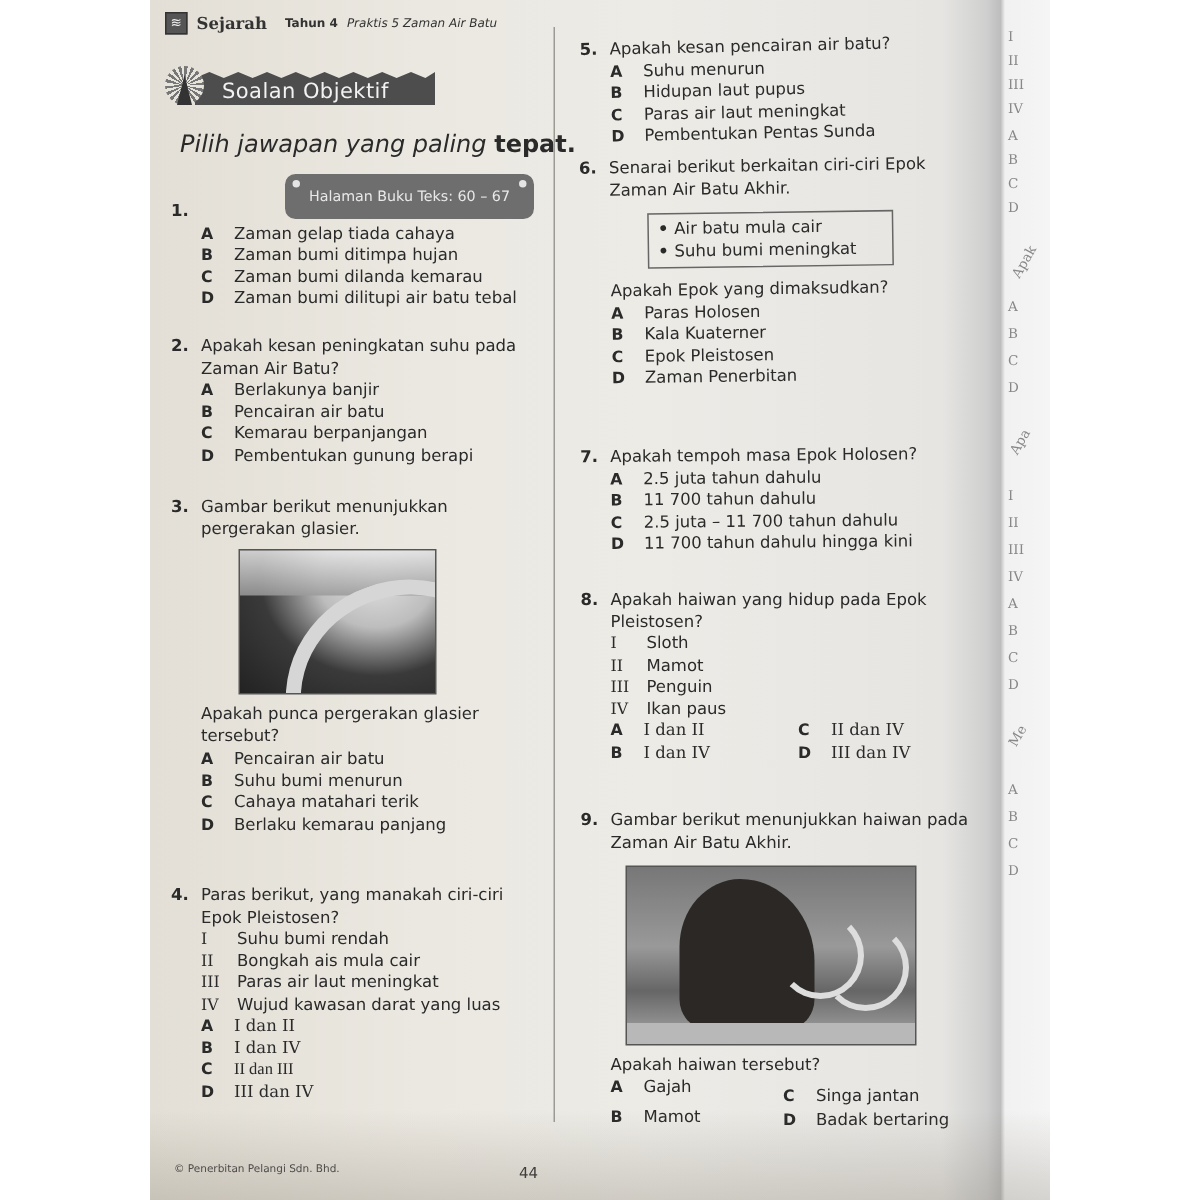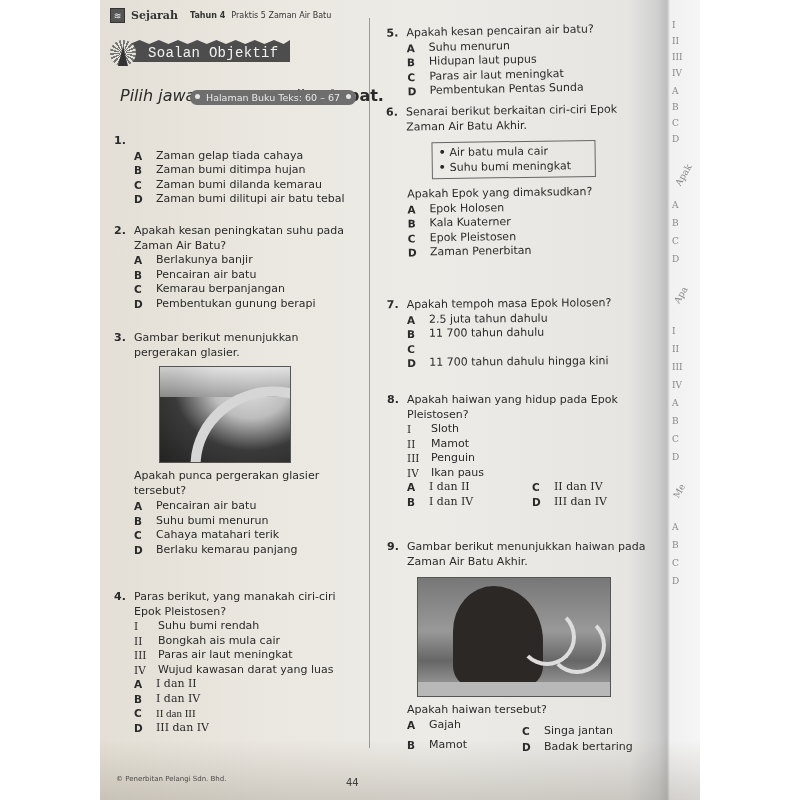--- a/index.html
+++ b/index.html
@@ -22,42 +22,42 @@
   .col-divider {
     position: absolute; left: 269px; top: 18px; width: 1px; height: 730px; background: #9c9a94;
   }
   .hdr { position: absolute; left: 10px; top: 8px; display: flex; align-items: center; gap: 6px; }
   .hdr-logo {
     width: 13px; height: 13px; background: #555; border: 1px solid #333;
     display: inline-flex; align-items: center; justify-content: center; color: #eee; font-size: 9px;
   }
   .hdr-subject { font-family: "DejaVu Serif", serif; font-weight: bold; font-size: 11px; color: #333; }
   .hdr-year { font-size: 8px; font-weight: bold; color: #333; margin-left: 6px; }
-  .hdr-topic { font-size: 8px; color: #333; }
-
-  .banner { position: absolute; left: 10px; top: 40px; height: 30px; display: flex; align-items: flex-start; font-family: Liberation Mono, monospace; }
+  .hdr-topic { font-size: 8px; font-style: italic; color: #333; }
+
+  .banner { position: absolute; left: 10px; top: 40px; height: 30px; display: flex; align-items: flex-end; }
   .banner-icon {
     width: 26px; height: 26px; border-radius: 50%;
     background: repeating-conic-gradient(#777 0deg 10deg, #e7e4dc 10deg 20deg);
     position: relative; z-index: 2;
   }
   .banner-icon::after {
     content: ""; position: absolute; left: 8px; top: 6px; width: 0; height: 0;
     border-left: 5px solid transparent; border-right: 5px solid transparent; border-bottom: 20px solid #333;
   }
   .banner-bar {
     margin-left: -6px; height: 22px; width: 160px; background: #4d4d4d; color: #f2f2f2;
     display: flex; align-items: center; padding-left: 18px; font-size: 14px; letter-spacing: 0.3px;
     clip-path: polygon(0 4px, 6% 0, 12% 4px, 18% 0, 24% 4px, 30% 0, 36% 4px, 42% 0, 48% 4px, 54% 0, 60% 4px, 66% 0, 72% 4px, 78% 0, 84% 4px, 90% 0, 96% 4px, 100% 0, 100% 100%, 0 100%);
     padding-top: 3px; box-sizing: border-box;
   }
   .instruction { position: absolute; left: 20px; top: 86px; font-size: 16px; text-align: right; }
   .instruction .it { font-style: italic; }
   .pill {
-    position: absolute; left: 90px; top: 90px; height: 15px; padding: 0 16px;
+    position: absolute; left: 90px; top: 116px; height: 30px; padding: 0 16px;
     background: #6e6e6e; color: #e9e9e9; border-radius: 7px; font-size: 9.5px;
     display: flex; align-items: center;
   }
   .pill::before, .pill::after {
     content: ""; position: absolute; top: 4px; width: 5px; height: 5px; border-radius: 50%; background: #e5e5e5;
   }
   .pill::before { left: 5px; } .pill::after { right: 5px; }
 
   .q { position: absolute; font-size: 11px; line-height: 14.5px; }
   .q .stem { display: flex; }
@@ -273,21 +273,21 @@
         <span>Senarai berikut berkaitan ciri-ciri Epok Zaman Air Batu Akhir.</span>
       </div>
     <div class="listbox">
       <div class="li">Air batu mula cair</div>
       <div class="li">Suhu bumi meningkat</div>
     </div>
     <div class="opts">
       <div>Apakah Epok yang dimaksudkan?</div>
       <div class="opt">
           <span class="lbl">A</span>
-          <span>Epok Holosen</span>
+          <span>Paras Holosen</span>
         </div>
       <div class="opt">
           <span class="lbl">B</span>
           <span>Kala Kuaterner</span>
         </div>
       <div class="opt">
           <span class="lbl">C</span>
           <span>Epok Pleistosen</span>
         </div>
       <div class="opt">
@@ -306,20 +306,21 @@
       <div class="opt">
           <span class="lbl">A</span>
           <span>2.5 juta tahun dahulu</span>
         </div>
       <div class="opt">
           <span class="lbl">B</span>
           <span>11 700 tahun dahulu</span>
         </div>
       <div class="opt">
           <span class="lbl">C</span>
+          <span>2.5 juta – 11 700 tahun dahulu</span>
         </div>
       <div class="opt">
           <span class="lbl">D</span>
           <span>11 700 tahun dahulu hingga kini</span>
         </div>
     </div>
   </div>
 
   <div class="q" style="left:287px; top:393px; width:262px;">
     <div class="stem">

